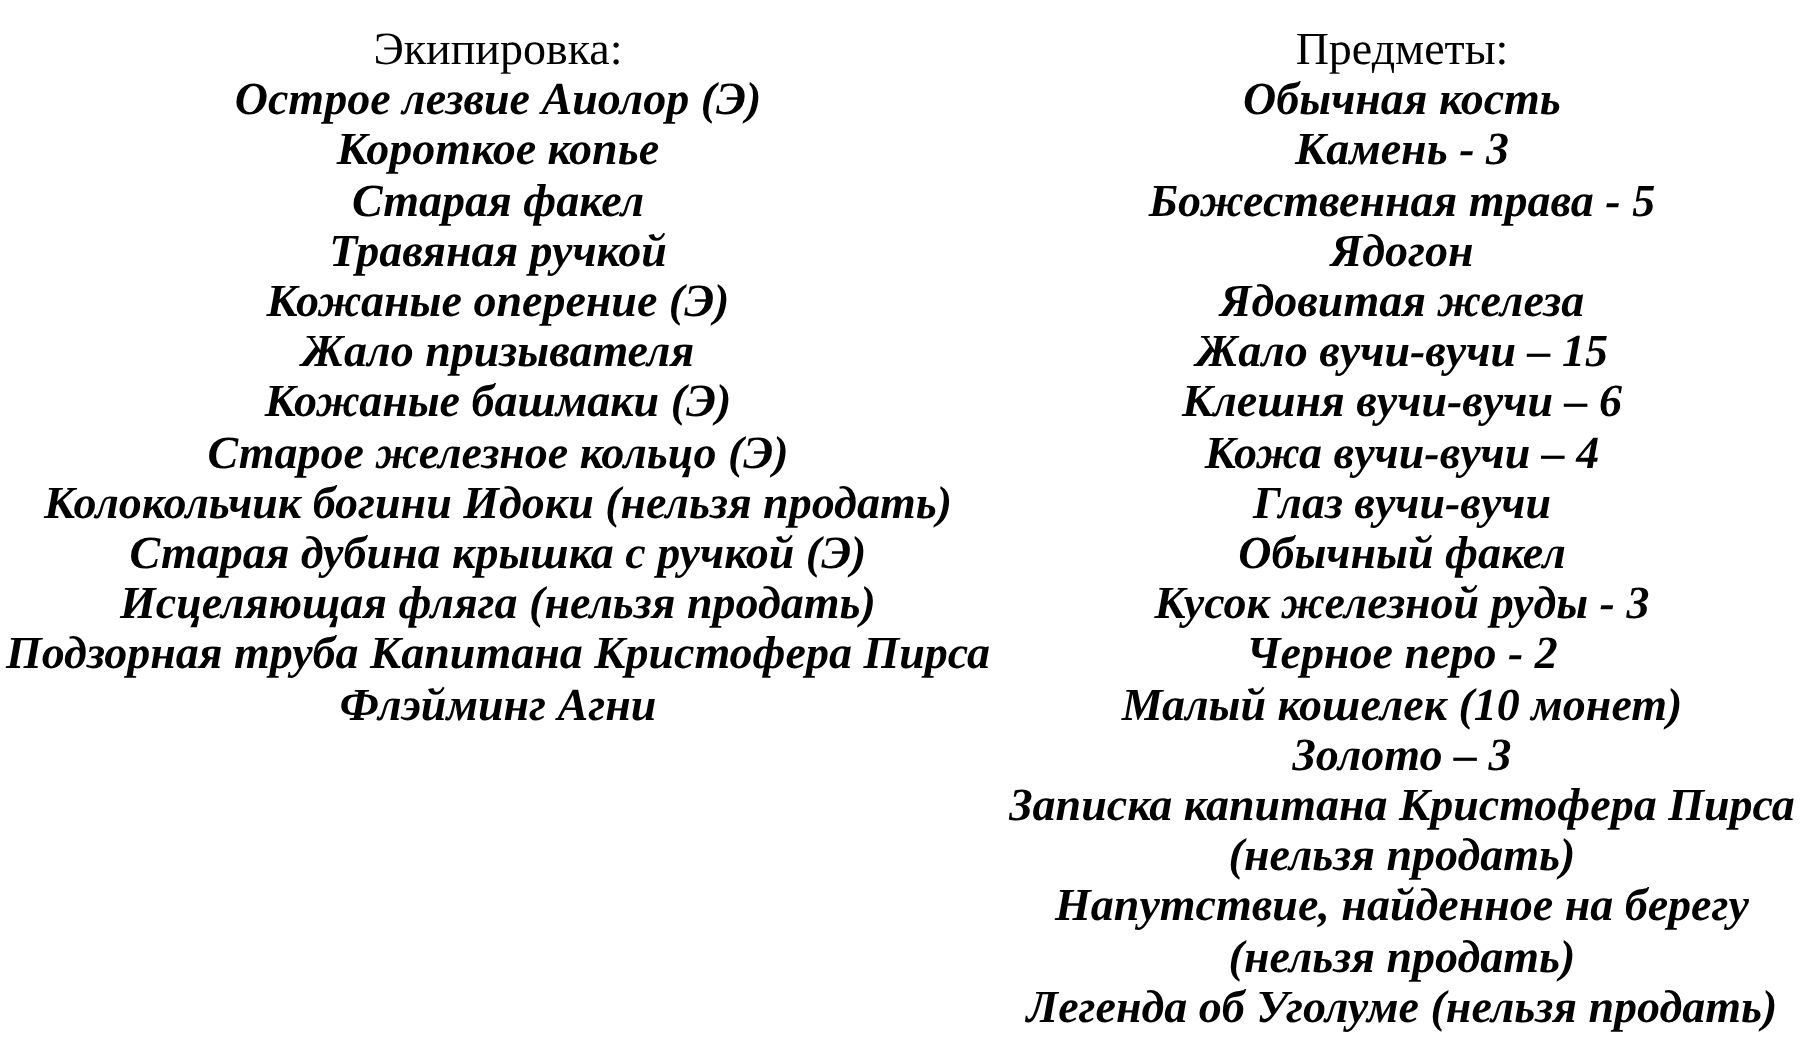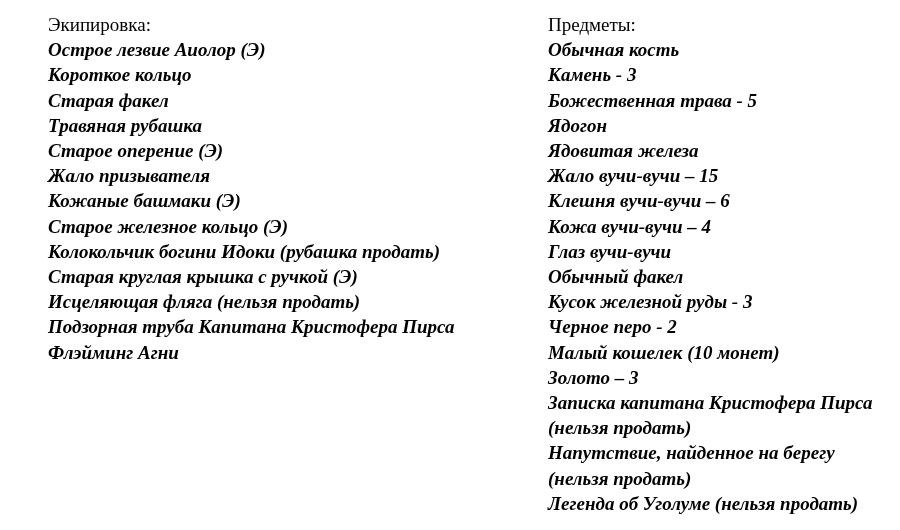--- a/index.html
+++ b/index.html
@@ -11,23 +11,23 @@
       overflow: hidden;
     }
     body {
       font-family: "Liberation Serif", "DejaVu Serif", serif;
       color: #000000;
       position: relative;
     }
     .column {
       position: absolute;
       top: 12px;
-      font-size: 19px;
+      text-align: center;
+      font-size: 23px;
       line-height: 25.2px;
-      padding-left: 48px;
     }
     .col-left {
       left: 0;
       width: 498px;
     }
     .col-right {
       left: 500px;
       width: 402px;
     }
     .heading {
@@ -41,29 +41,29 @@
     .item-wrap {
       font-style: italic;
     }
   </style>
 </head>
 <body>
 
 <div class="column col-left">
   <div class="heading">Экипировка:</div>
   <div class="item">Острое лезвие Аиолор (Э)</div>
-  <div class="item">Короткое кольцо</div>
+  <div class="item">Короткое копье</div>
   <div class="item">Старая факел</div>
-  <div class="item">Травяная рубашка</div>
-  <div class="item">Старое оперение (Э)</div>
+  <div class="item">Травяная ручкой</div>
+  <div class="item">Кожаные оперение (Э)</div>
   <div class="item">Жало призывателя</div>
   <div class="item">Кожаные башмаки (Э)</div>
   <div class="item">Старое железное кольцо (Э)</div>
-  <div class="item">Колокольчик богини Идоки (рубашка продать)</div>
-  <div class="item">Старая круглая крышка с ручкой (Э)</div>
+  <div class="item">Колокольчик богини Идоки (нельзя продать)</div>
+  <div class="item">Старая дубина крышка с ручкой (Э)</div>
   <div class="item">Исцеляющая фляга (нельзя продать)</div>
   <div class="item">Подзорная труба Капитана Кристофера Пирса</div>
   <div class="item">Флэйминг Агни</div>
 </div>
 
 <div class="column col-right">
   <div class="heading">Предметы:</div>
   <div class="item">Обычная кость</div>
   <div class="item">Камень - 3</div>
   <div class="item">Божественная трава - 5</div>

